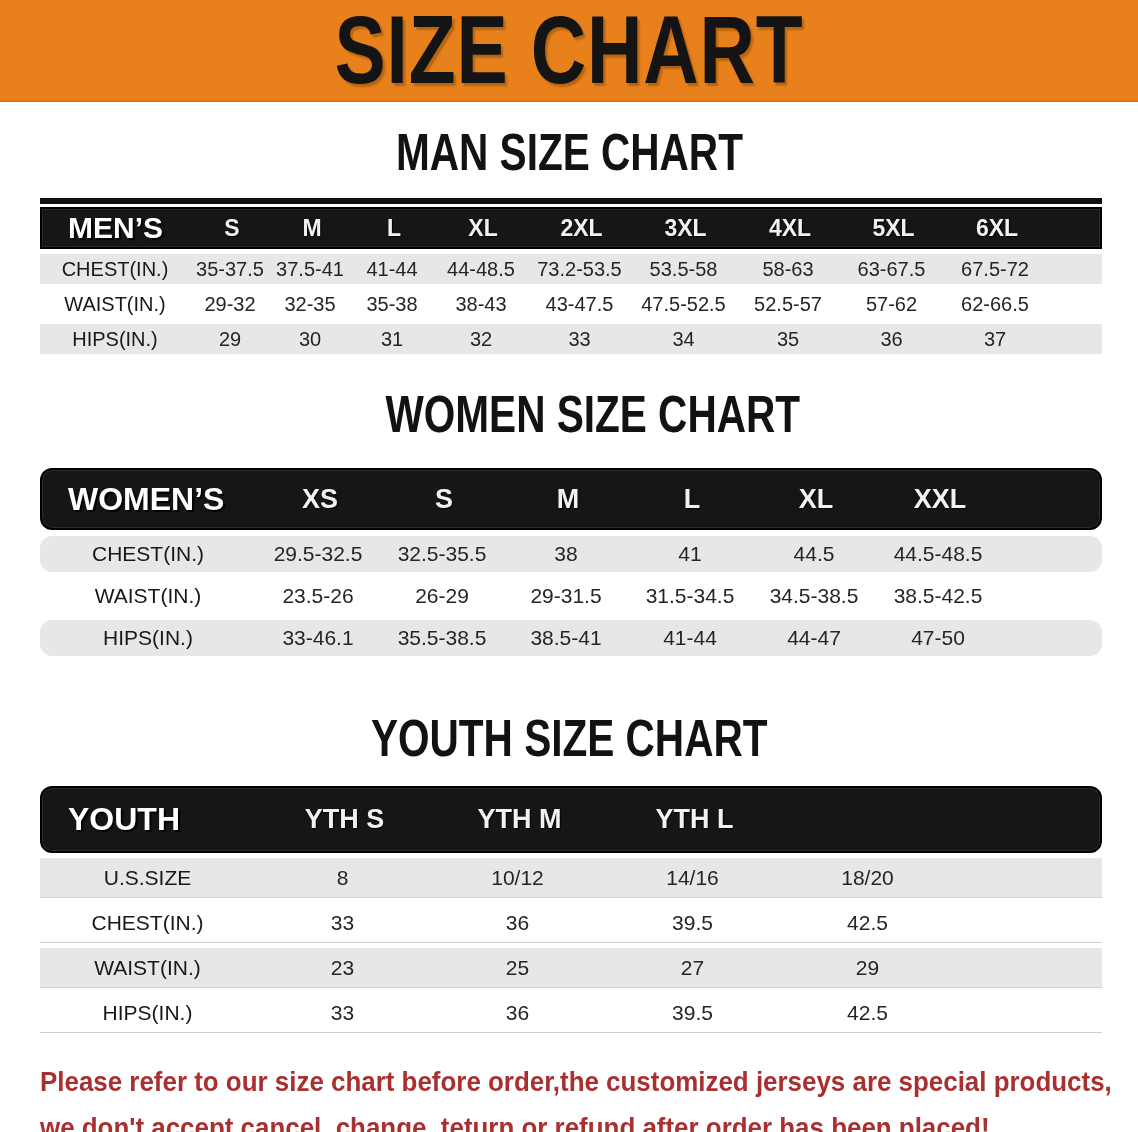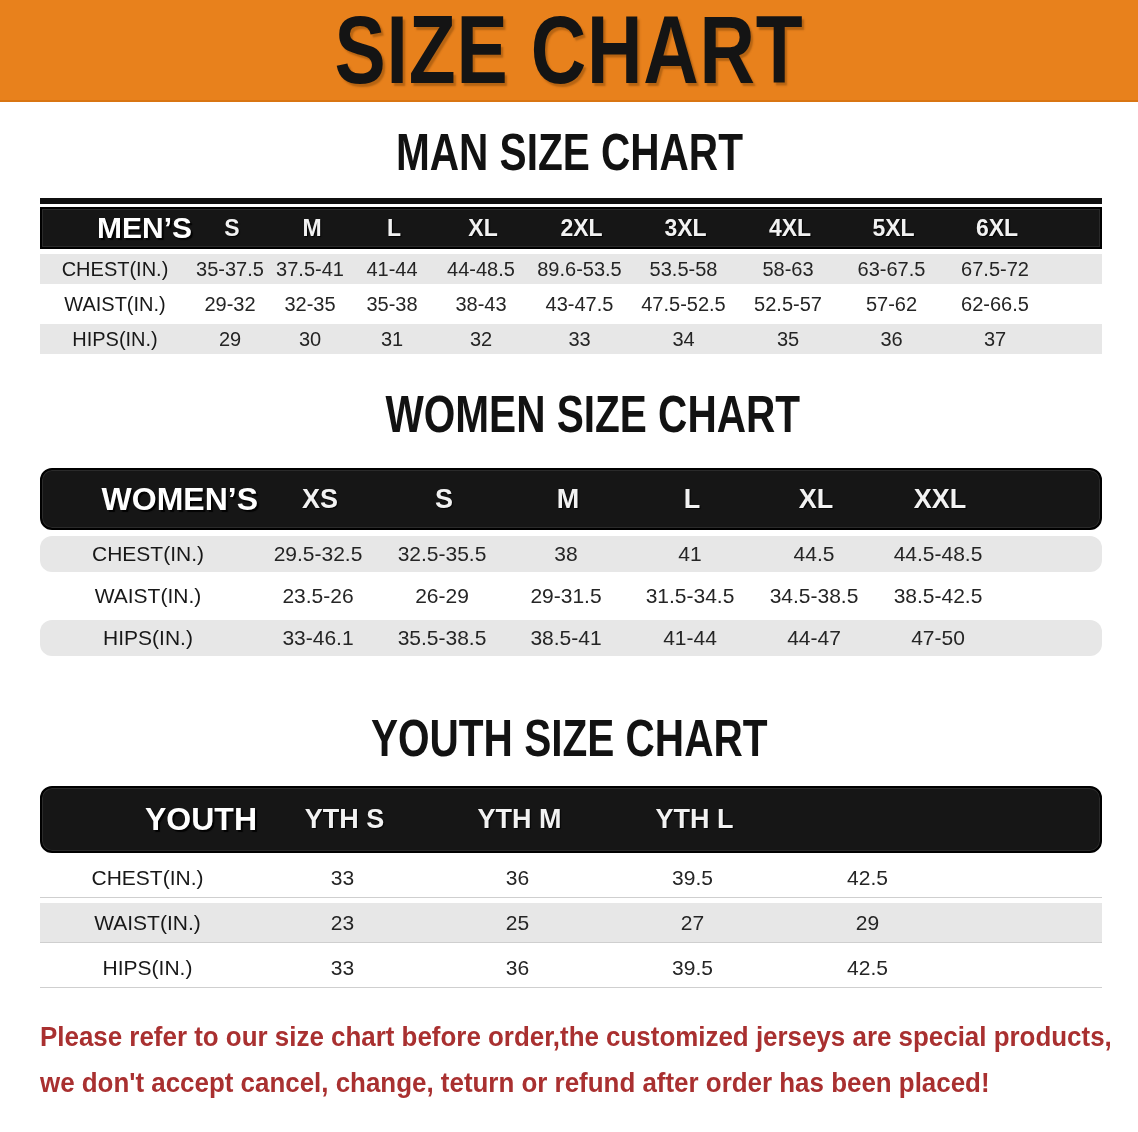--- a/index.html
+++ b/index.html
@@ -52,23 +52,22 @@
   .thead {
     background:#161616;
     border:2px solid #000;
     box-shadow:inset 0 0 0 1px #2a2a2a;
     color:#ffffff;
   }
   .thead-man   { height:42px; }
   .thead-women { height:62px; }
   .thead-youth { height:67px;border-radius:12px; }
   .hlabel {
-    font-weight:800; padding-left:16px; white-space:nowrap;
+    font-weight:800; padding-left:26px; white-space:nowrap;
     text-shadow:2px 2px 1px rgba(0,0,0,0.9);
-    text-align:right;
   }
   .thead-man .hlabel   { font-size:30px; }
   .thead-women .hlabel { font-size:32px; }
   .thead-youth .hlabel { font-size:32px; }
   .hcol {
     text-align:center; color:#f2f2f2; font-weight:700; white-space:nowrap;
     text-shadow:1px 1px 1px rgba(0,0,0,0.9);
   }
   .thead-man .hcol   { font-size:23px; }
   .thead-women .hcol { font-size:27px; font-weight:600; }
@@ -116,21 +115,21 @@
     <div class="hcol">4XL</div>
     <div class="hcol">5XL</div>
     <div class="hcol">6XL</div>
   </div>
   <div class="grid men-grid trow trow-man gray">
     <div class="rlabel">CHEST(IN.)</div>
     <div class="cell">35-37.5</div>
     <div class="cell">37.5-41</div>
     <div class="cell">41-44</div>
     <div class="cell">44-48.5</div>
-    <div class="cell">89.6-53.5</div>
+    <div class="cell">73.2-53.5</div>
     <div class="cell">53.5-58</div>
     <div class="cell">58-63</div>
     <div class="cell">63-67.5</div>
     <div class="cell">67.5-72</div>
   </div>
   <div class="grid men-grid trow trow-man">
     <div class="rlabel">WAIST(IN.)</div>
     <div class="cell">29-32</div>
     <div class="cell">32-35</div>
     <div class="cell">35-38</div>
@@ -202,20 +201,27 @@
   <span>YOUTH SIZE CHART</span>
 </div>
 
 <div class="tbl tbl-youth">
   <div class="grid youth-grid thead thead-youth">
     <div class="hlabel">YOUTH</div>
     <div class="hcol">YTH S</div>
     <div class="hcol">YTH M</div>
     <div class="hcol">YTH L</div>
   </div>
+  <div class="grid youth-grid trow trow-youth gray">
+    <div class="rlabel">U.S.SIZE</div>
+    <div class="cell">8</div>
+    <div class="cell">10/12</div>
+    <div class="cell">14/16</div>
+    <div class="cell">18/20</div>
+  </div>
   <div class="grid youth-grid trow trow-youth">
     <div class="rlabel">CHEST(IN.)</div>
     <div class="cell">33</div>
     <div class="cell">36</div>
     <div class="cell">39.5</div>
     <div class="cell">42.5</div>
   </div>
   <div class="grid youth-grid trow trow-youth gray">
     <div class="rlabel">WAIST(IN.)</div>
     <div class="cell">23</div>

